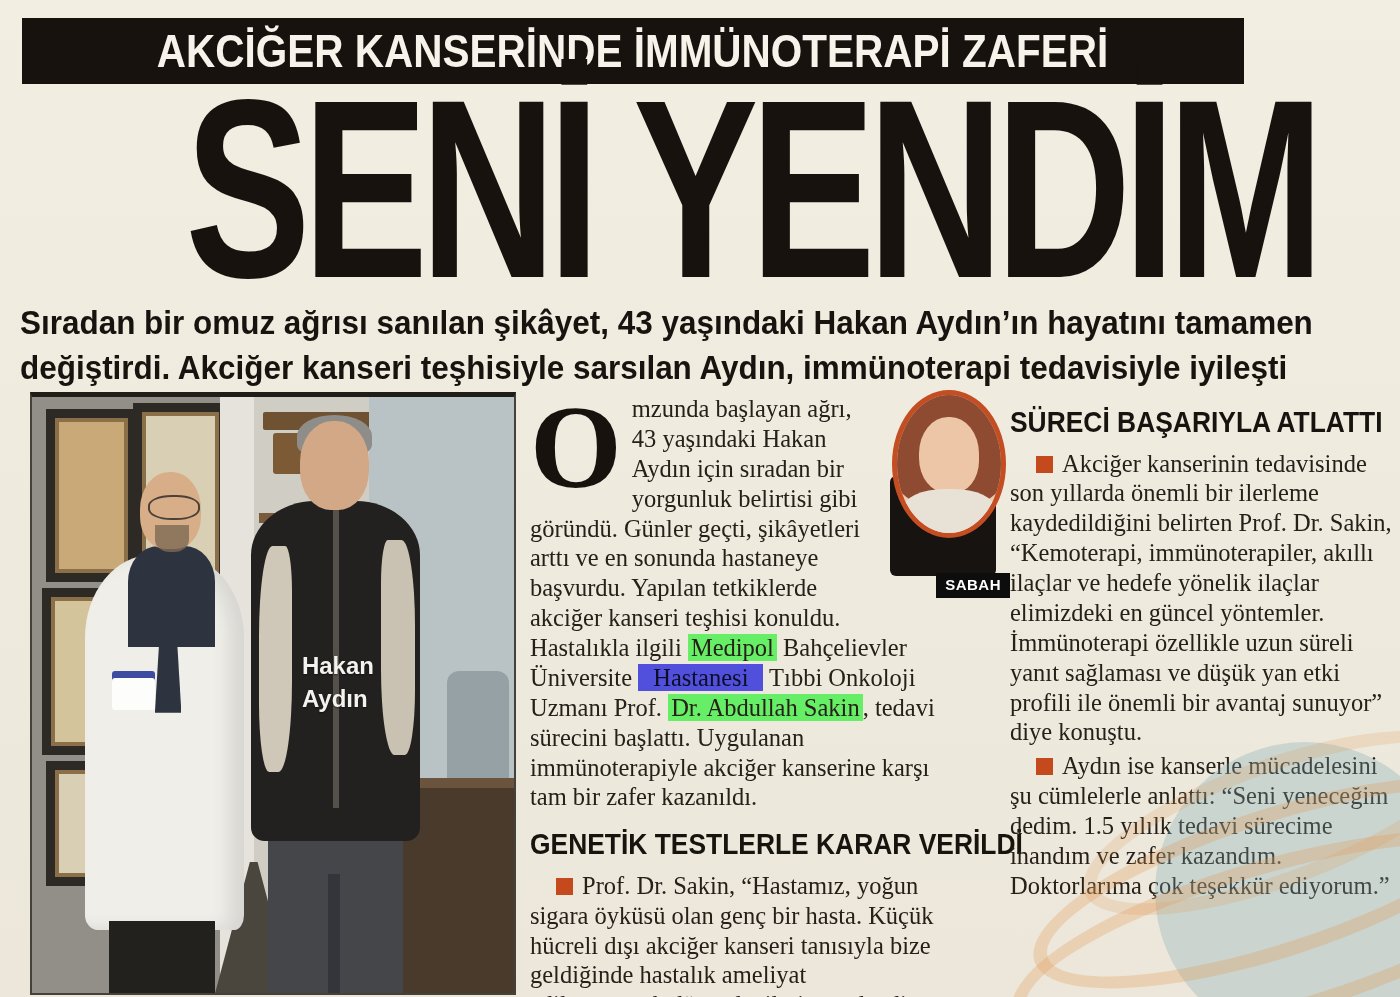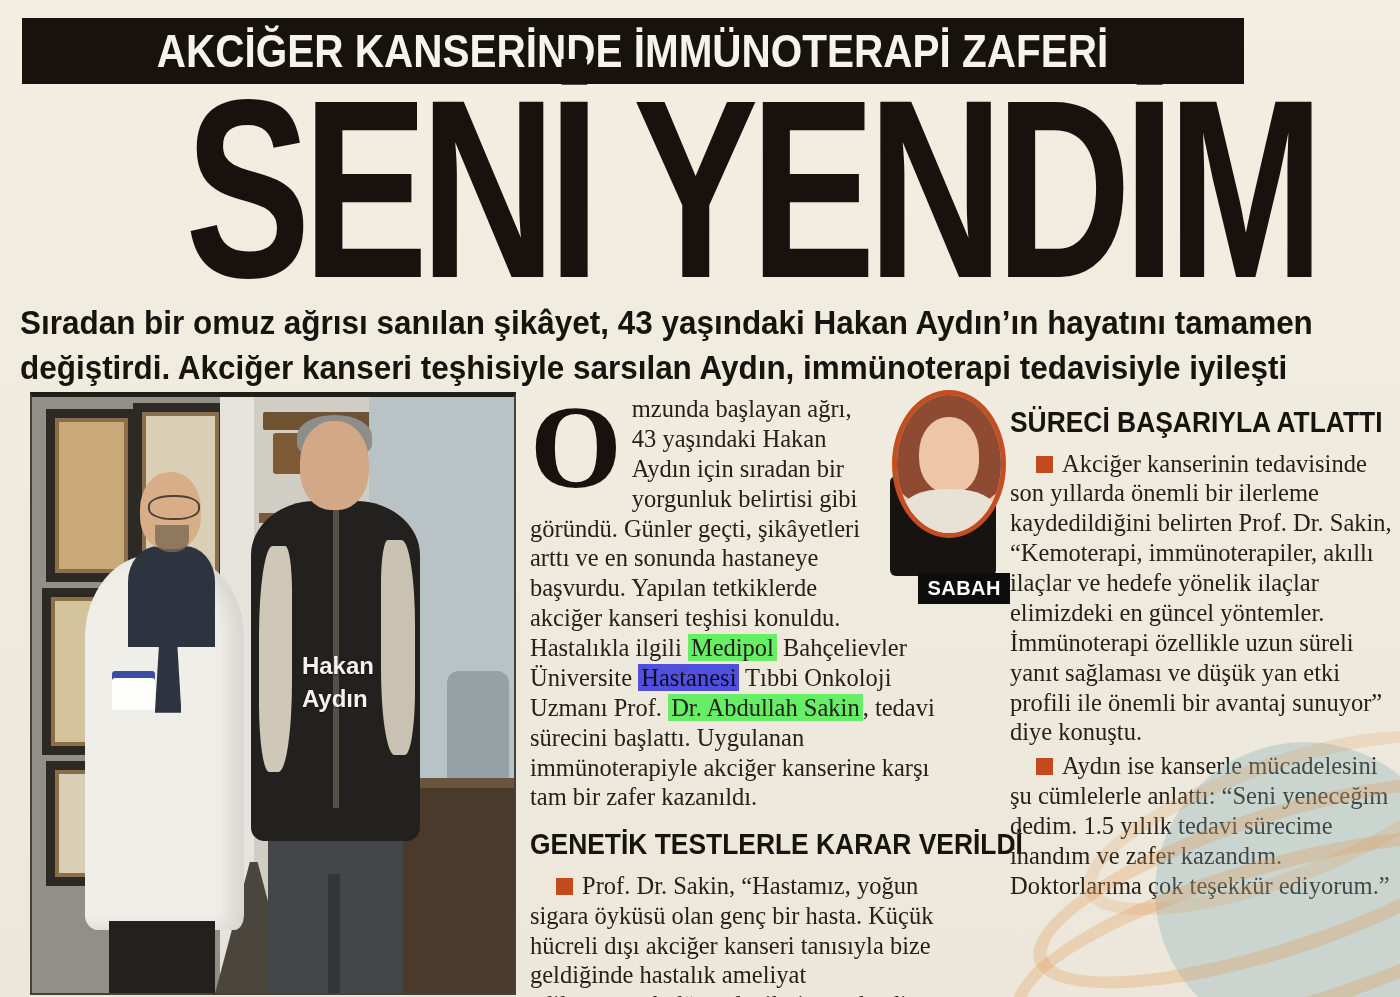--- a/index.html
+++ b/index.html
@@ -85,21 +85,21 @@
   
   .col{position:absolute;top:394px;color:#262019;
        font-family:"Liberation Serif",serif;font-size:24.5px;line-height:1.22;}
   .col-mid{left:530px;width:416px;}
   .col-right{left:1010px;width:388px;}
   .col p{margin:0 0 4px 0;}
 
   .dropcap{float:left;font-family:"Liberation Serif",serif;font-weight:bold;
            font-size:118px;line-height:.78;padding:8px 10px 0 0;color:#17120e;}
   .hl-green{background:#66ef66;padding:0 3px;}
-  .hl-blue{background:#5150dc;padding:0 3px;color:#0d0d25;}
+  .hl-blue{background:#5150dc;padding:0 15px;color:#0d0d25;}
 
   .section-title{font-family:"Liberation Sans",sans-serif;font-weight:bold;
                  font-size:30px;color:#17130f;margin:14px 0 8px 0;white-space:nowrap;
                  transform:scaleX(0.88);transform-origin:left;}
   .col-right .section-title{margin-top:10px;}
   .bullet{display:inline-block;width:17px;height:17px;background:#c4491d;
           margin:0 9px 0 26px;vertical-align:baseline;position:relative;top:1px;}
 
   
   .author-badge{float:right;width:118px;height:212px;margin:-4px -58px 8px 14px;
@@ -112,21 +112,21 @@
   .badge-face{position:absolute;left:22px;top:22px;width:60px;height:76px;background:#ecc6a6;
               border-radius:48% 48% 42% 46%;}
   .badge-torso{position:absolute;left:6px;top:94px;width:92px;height:44px;background:#e8e2d6;
                border-radius:45% 45% 0 0;}
   .badge-name{position:absolute;left:0;top:140px;width:118px;padding:5px 0 6px 0;
               background:linear-gradient(180deg,#d85a23,#b93c12);border-radius:9px;
               text-align:center;color:#fff;font-weight:bold;font-style:italic;
               font-size:21px;line-height:1.05;white-space:pre-line;
               box-shadow:0 2px 3px rgba(0,0,0,.35);}
   .badge-brand{position:absolute;right:-6px;top:183px;background:#0d0d0d;color:#fff;
-               font-weight:bold;font-size:20px;letter-spacing:.5px;padding:3px 9px 4px 9px;}
+               font-weight:bold;font-size:15px;letter-spacing:.5px;padding:3px 9px 4px 9px;}
 
   
   .wm-planet{position:absolute;right:-55px;bottom:-45px;width:300px;height:300px;border-radius:50%;
              background:rgba(125,170,180,.30);}
   .wm-ring{position:absolute;border:14px solid rgba(225,150,80,.28);border-radius:50%;}
   .wm-r1{right:-130px;bottom:40px;width:480px;height:120px;transform:rotate(-18deg);}
   .wm-r2{right:-150px;bottom:-20px;width:520px;height:130px;transform:rotate(-16deg);}
   .wm-r3{right:-80px;bottom:110px;width:380px;height:100px;transform:rotate(-20deg);border-color:rgba(225,150,80,.20);}
 </style>
 </head>

